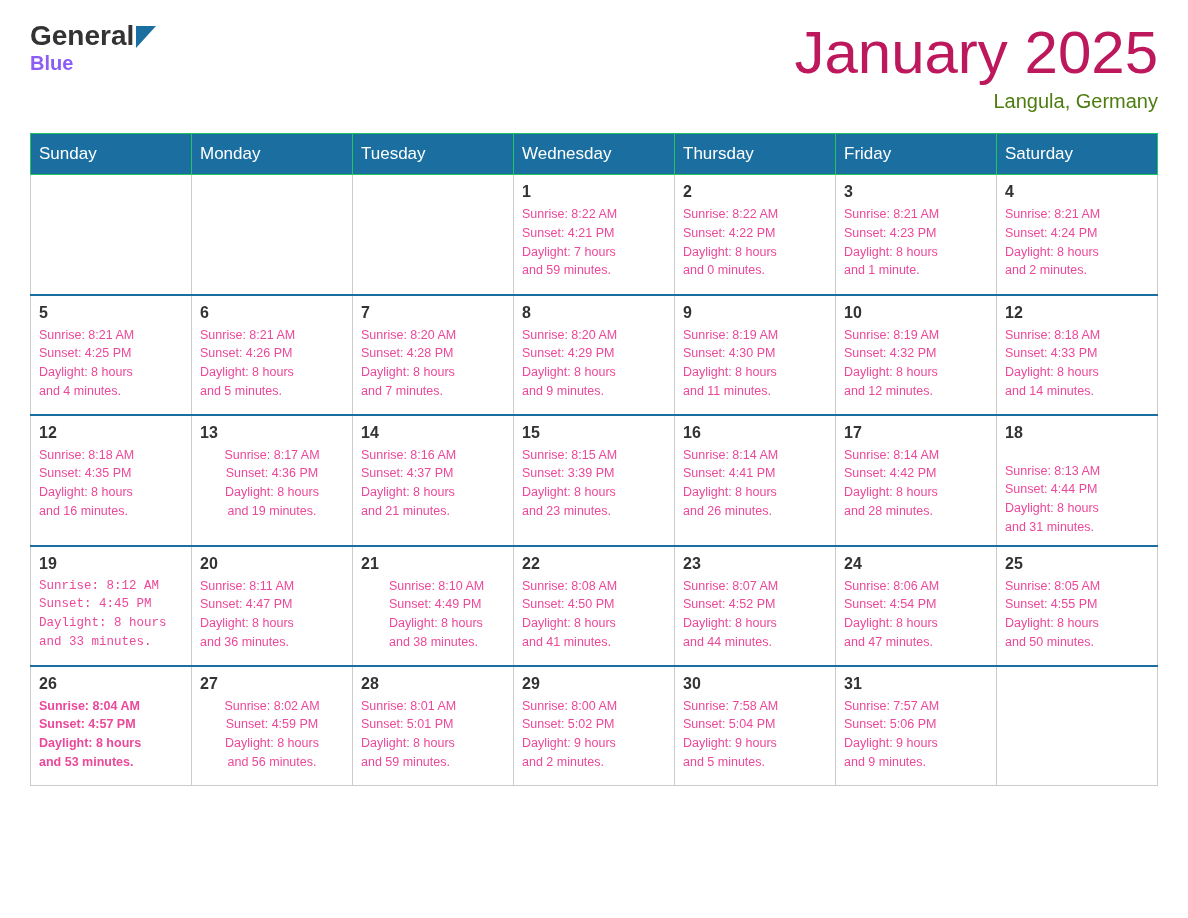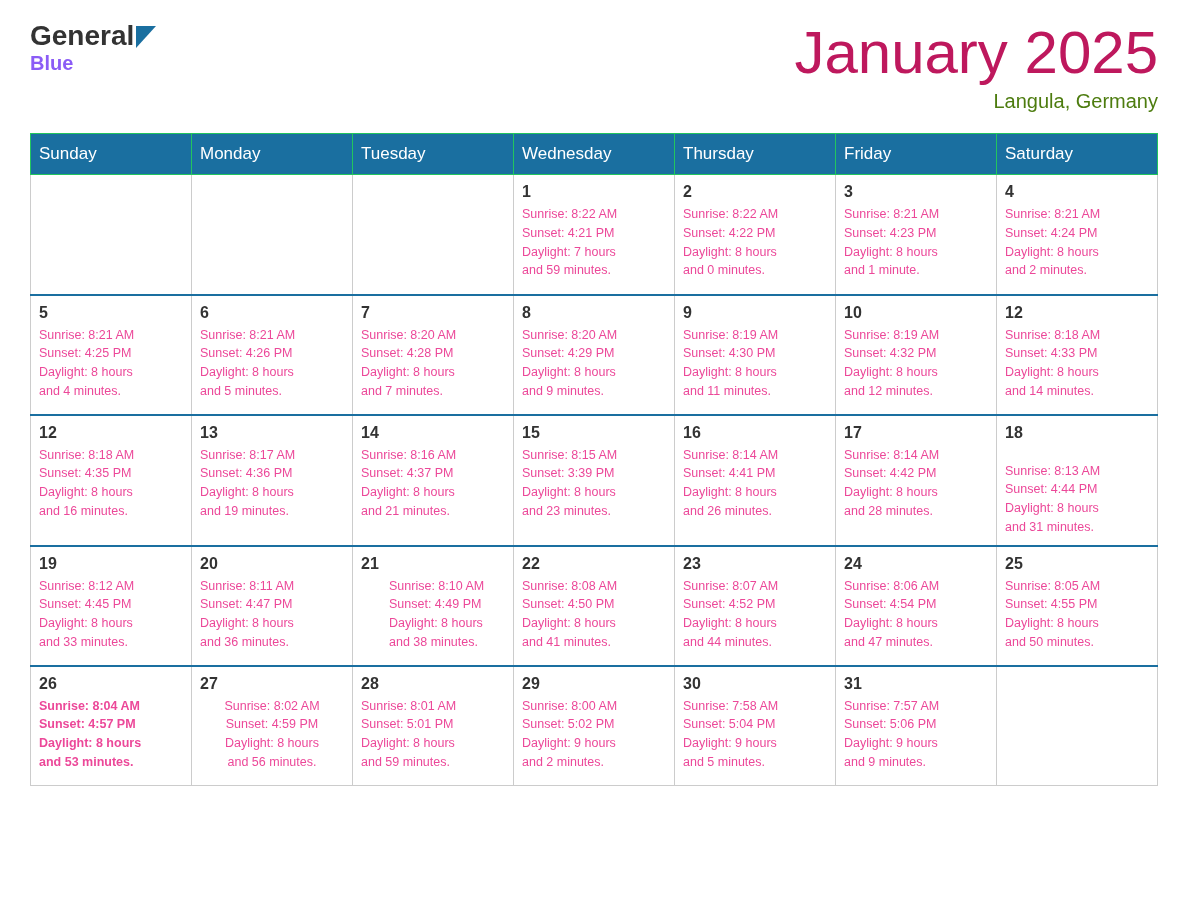--- a/index.html
+++ b/index.html
@@ -208,21 +208,21 @@
       <tr>
         <td>
           <div class="day-number">12</div>
           <div class="day-info" style="white-space: pre-line;">Sunrise: 8:18 AM
 Sunset: 4:35 PM
 Daylight: 8 hours
 and 16 minutes.</div>
         </td>
         <td>
           <div class="day-number">13</div>
-          <div class="day-info" style="white-space: pre-line;">Sunrise: 8:17 AM
+          <div class="day-info" style="white-space: pre-line; text-align: center;">Sunrise: 8:17 AM
 Sunset: 4:36 PM
 Daylight: 8 hours
 and 19 minutes.</div>
         </td>
         <td>
           <div class="day-number">14</div>
           <div class="day-info" style="white-space: pre-line;">Sunrise: 8:16 AM
 Sunset: 4:37 PM
 Daylight: 8 hours
 and 21 minutes.</div>
@@ -252,21 +252,21 @@
           <div class="day-number">18</div>
           <div class="day-info" style="white-space: pre-line; margin-top: 20px;">Sunrise: 8:13 AM
 Sunset: 4:44 PM
 Daylight: 8 hours
 and 31 minutes.</div>
         </td>
       </tr>
       <tr>
         <td>
           <div class="day-number">19</div>
-          <div class="day-info" style="white-space: pre-line;">Sunrise: 8:12 AM
+          <div class="day-info" style="white-space: pre-line; font-family: Liberation Mono, monospace;">Sunrise: 8:12 AM
 Sunset: 4:45 PM
 Daylight: 8 hours
 and 33 minutes.</div>
         </td>
         <td>
           <div class="day-number">20</div>
           <div class="day-info" style="white-space: pre-line;">Sunrise: 8:11 AM
 Sunset: 4:47 PM
 Daylight: 8 hours
 and 36 minutes.</div>

